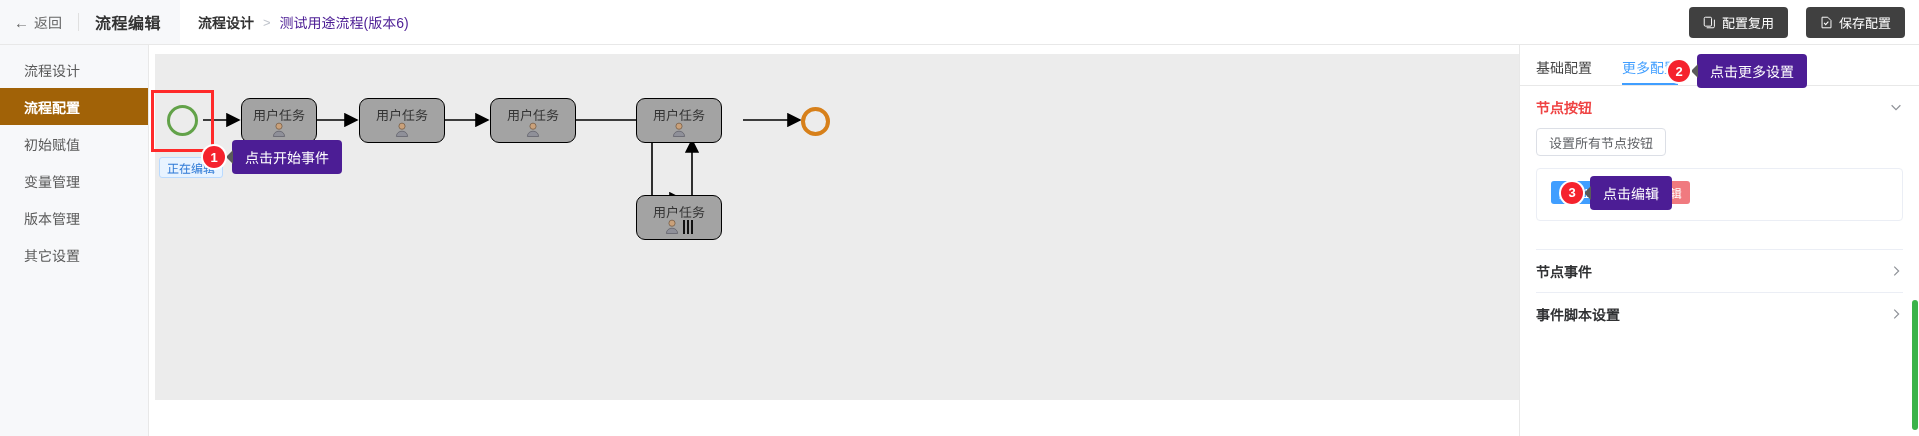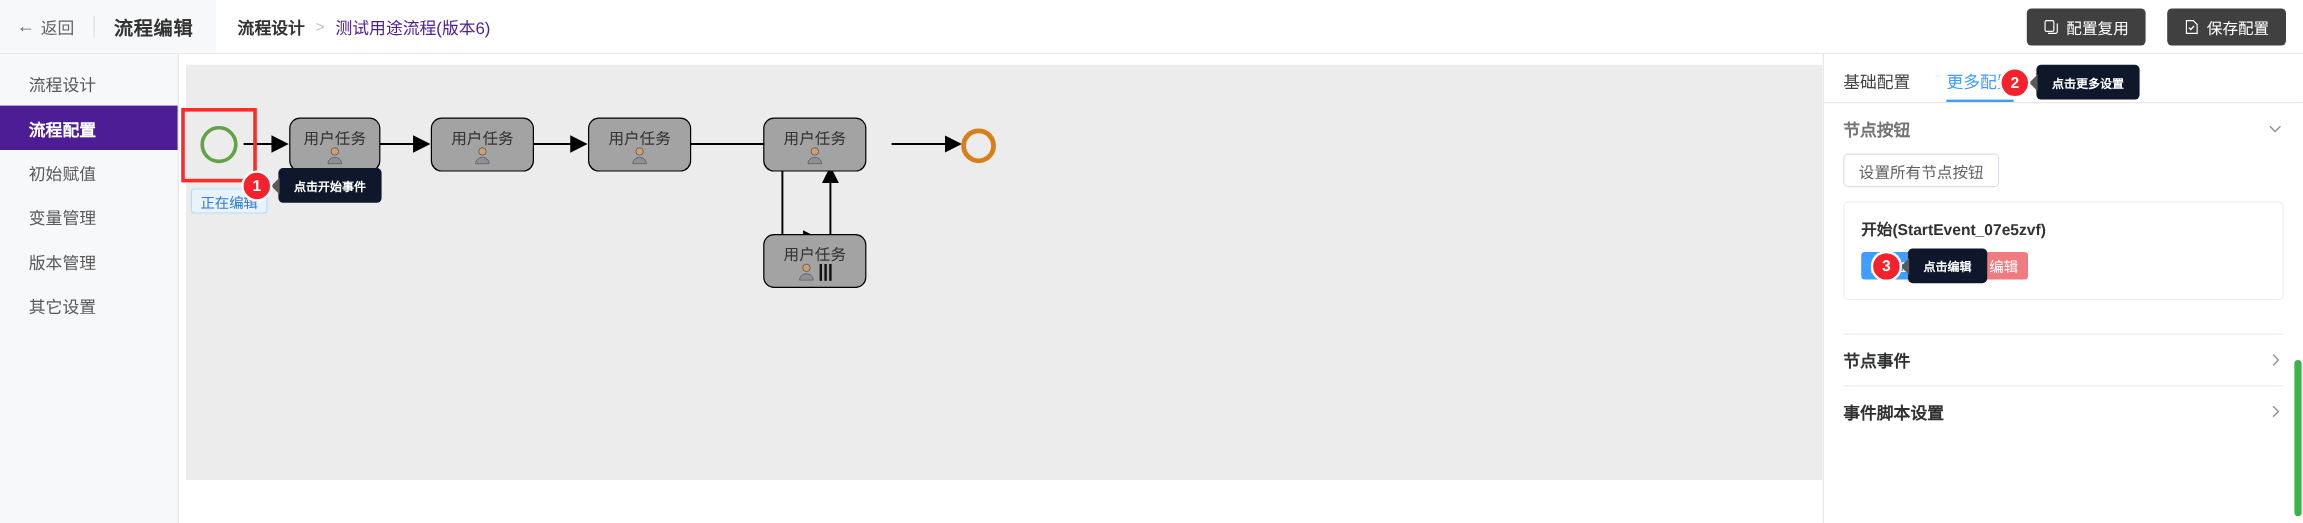--- a/index.html
+++ b/index.html
@@ -30,21 +30,21 @@
   .btn-primary{background:#404040;color:#fff;border:none;border-radius:4px;height:31px;
                padding:0 14px;font-size:13px;font-family:inherit;display:flex;align-items:center;
                gap:6px;cursor:pointer;}
   .btn-primary svg{display:block;}
 
   
   .sidebar{position:absolute;left:0;top:45px;width:149px;height:391px;background:#f7f8fa;
            border-right:1px solid #e8e8e8;box-sizing:border-box;}
   .side-item{height:37px;display:flex;align-items:center;padding-left:24px;font-size:14px;
              color:#5a5a5a;cursor:pointer;}
-  .side-item.active{background:#4c1d95;color:#fff;font-weight:600;}
+  .side-item.active{background:#a16207;color:#fff;font-weight:600;}
 
   
   .canvas{position:absolute;left:150px;top:45px;width:1369px;height:391px;background:#fff;
           overflow:hidden;}
   .diagram{position:absolute;left:5px;top:9px;width:1364px;height:346px;background:#ececec;}
   .svgwrap{position:absolute;left:0;top:0;}
 
   .node{position:absolute;background:#a3a3a3;border:1.6px solid #000;border-radius:9px;
         box-sizing:border-box;}
   .node-label{position:absolute;left:0;right:0;top:6px;text-align:center;font-size:13px;
@@ -61,36 +61,36 @@
 
   .sel-box{position:absolute;border:3px solid #ff2a2a;box-sizing:border-box;}
   .editing-badge{position:absolute;background:#e8f3ff;border:1px solid #b9daff;color:#2f7ad6;
                  font-size:12px;padding:1px 7px;border-radius:3px;white-space:nowrap;}
 
   
   .coach{position:absolute;display:flex;align-items:center;}
   .coach-num{width:22px;height:22px;border-radius:50%;background:#f5222d;color:#fff;font-size:13px;
              font-weight:700;display:flex;align-items:center;justify-content:center;
              box-shadow:0 0 0 2px #fff;z-index:3;}
-  .coach-bubble{position:relative;background:#0f172a;color:#fff;font-size:10px;padding:7px 13px;
-                border-radius:4px;white-space:nowrap;margin-left:7px;font-weight:bold;}
+  .coach-bubble{position:relative;background:#4c1d95;color:#fff;font-size:14px;padding:7px 13px;
+                border-radius:4px;white-space:nowrap;margin-left:7px;}
   .coach-bubble:before{content:"";position:absolute;left:-6px;top:50%;transform:translateY(-50%);
                        border-top:7px solid transparent;border-bottom:7px solid transparent;
                        border-right:7px solid #5a5a5a;}
 
   
   .rpanel{position:absolute;left:1519px;top:45px;width:400px;height:391px;background:#fff;
           border-left:1px solid #e8e8e8;box-sizing:border-box;}
   .rtabs{position:relative;height:40px;display:flex;align-items:center;padding-left:16px;gap:30px;
          border-bottom:1px solid #e8e8e8;}
   .rtab{font-size:14px;color:#444;height:39px;line-height:44px;cursor:pointer;box-sizing:border-box;}
   .rtab.active{color:#409eff;border-bottom:2px solid #409eff;}
   .rsection{padding:0 16px;}
   .rsec-head{display:flex;align-items:center;justify-content:space-between;height:42px;
-             font-size:14px;font-weight:700;color:#737373;cursor:pointer;}
+             font-size:14px;font-weight:700;color:#ef4444;cursor:pointer;}
   .chev{color:#909399;display:block;}
   .ghost-btn{border:1px solid #dcdfe6;background:#fff;color:#606266;border-radius:4px;height:28px;
              padding:0 12px;font-size:13px;font-family:inherit;cursor:pointer;}
   .node-card{border:1px solid #ebeef5;border-radius:4px;margin-top:12px;padding:12px 14px 16px;
              position:relative;}
   .node-card-title{font-size:13px;font-weight:700;color:#303133;margin-bottom:10px;}
   .tag-row{display:flex;align-items:center;gap:6px;}
   .tag{border-radius:3px;font-size:12px;padding:3px 8px;color:#fff;cursor:pointer;}
   .tag-blue{background:#409eff;}
   .tag-red{background:#f07a7f;}
@@ -263,21 +263,20 @@
       <div class="rsec-head">
         <span>节点按钮</span>
         <svg class="chev" width="14" height="14" viewBox="0 0 16 16">
           <path d="M3 6l5 5 5-5" fill="none" stroke="#909399" stroke-width="1.4"></path>
         </svg>
       </div>
 
       <button class="ghost-btn">设置所有节点按钮</button>
 
       <div class="node-card">
-        <div class="node-card-title">开始(StartEvent_07e5zvf)</div>
         <div class="tag-row">
           <span class="tag tag-blue">启动1</span>
           <span class="tag tag-blue">保存</span>
           <span class="tag tag-red">编辑</span>
 
           <div class="coach" style="margin-left:10px;">
             <div class="coach-num">3</div>
             <div class="coach-bubble">点击编辑</div>
           </div>
         </div>

